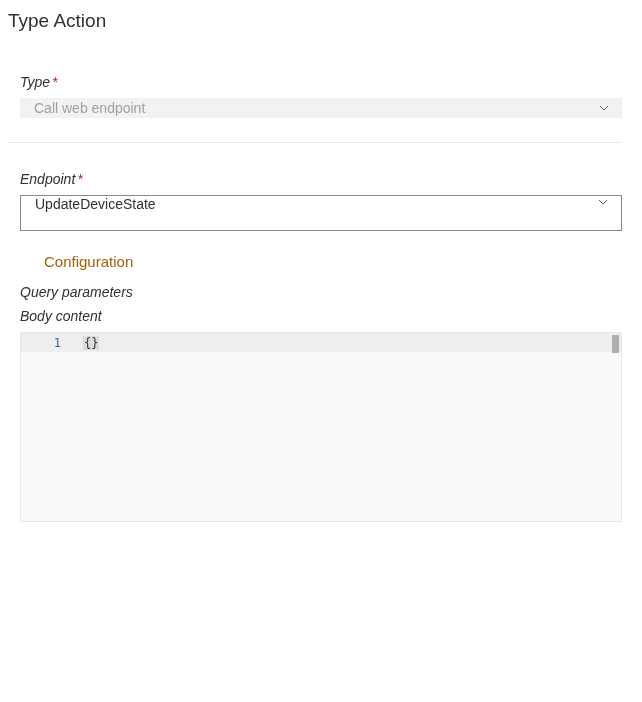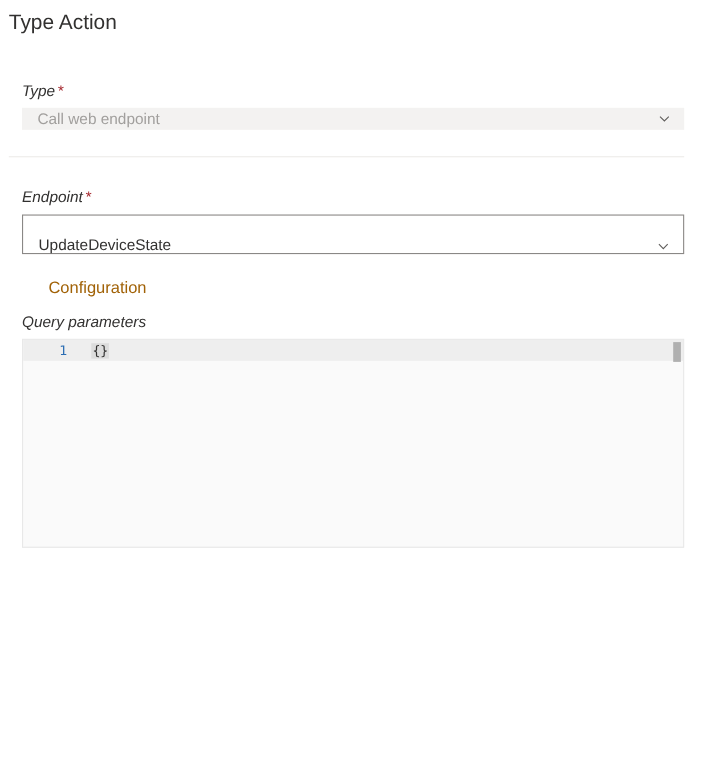--- a/index.html
+++ b/index.html
@@ -51,21 +51,21 @@
       font-size: 14px;
       cursor: default;
       margin-bottom: 24px;
     }
     .select-box-outlined {
       width: 100%;
       height: 36px;
       border: 1px solid #8a8886;
       background: #ffffff;
       display: flex;
-      align-items: flex-end;
+      align-items: flex-start;
       justify-content: space-between;
       padding: 0 12px 0 14px;
       color: #323130;
       font-size: 14px;
       cursor: pointer;
       margin-bottom: 22px;
     }
     .chevron {
       width: 12px;
       height: 12px;
@@ -167,20 +167,21 @@
     <svg class="chevron" viewBox="0 0 12 12" fill="none" stroke="currentColor" stroke-width="1">
       <path d="M2 4 L6 8 L10 4"></path>
     </svg>
   </div>
 
   <div class="section-heading">Configuration</div>
 
   <div class="label-row">Query parameters</div>
 
 
+  <div class="label-row">Body content</div>
 
   <div class="code-editor">
     <div class="code-line-row">
       <div class="gutter">1</div>
       <div class="code-content">
         <span class="code-braces">{}</span>
       </div>
     </div>
     <div class="scrollbar-marker"></div>
   </div>

